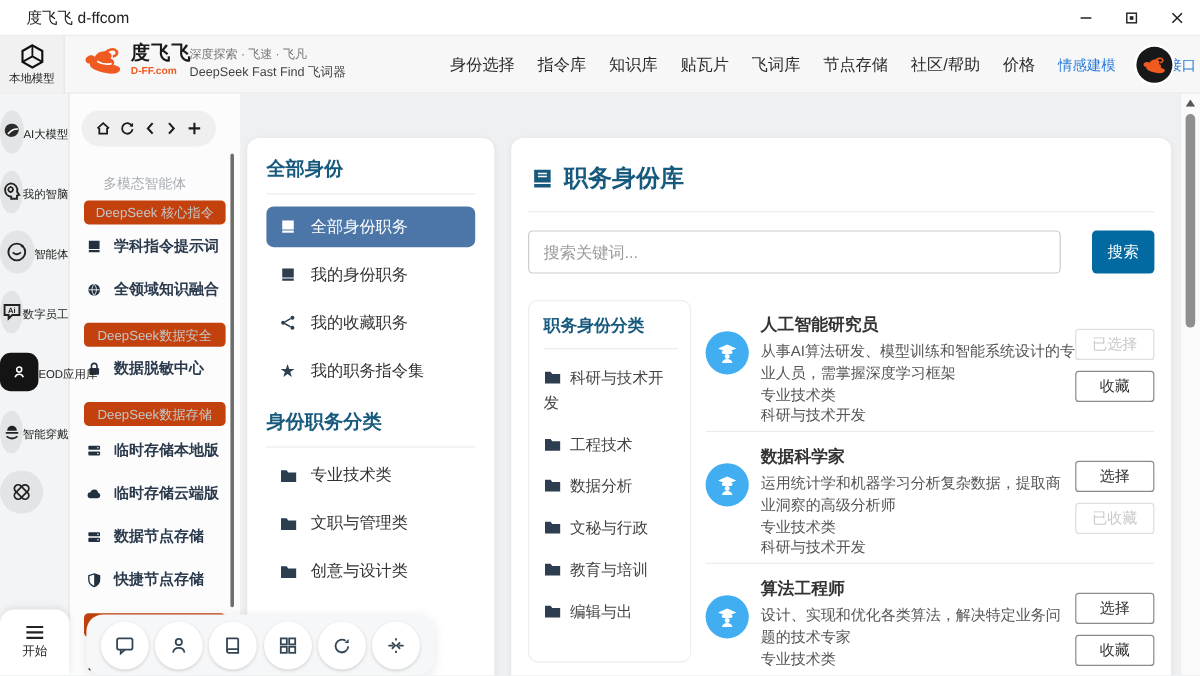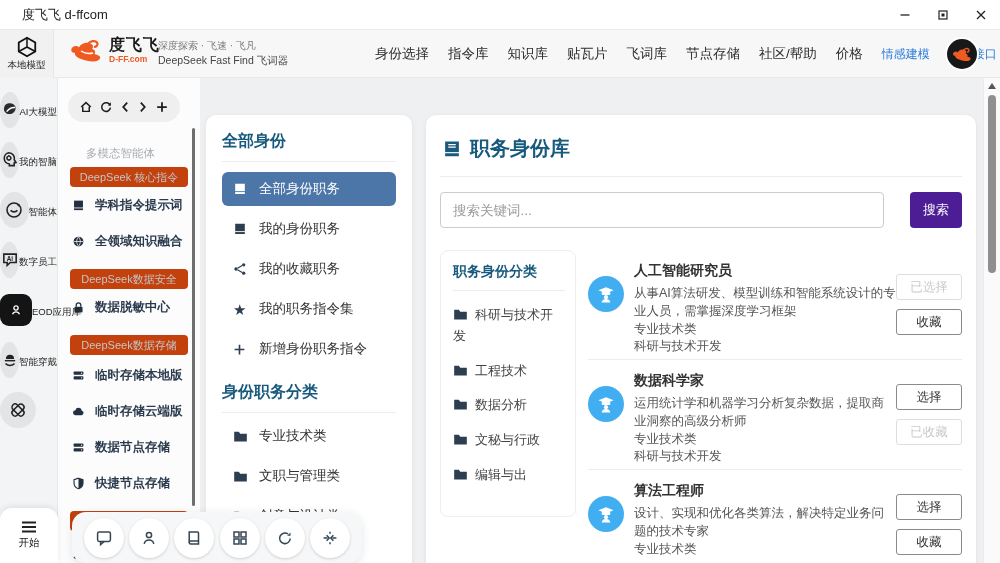--- a/index.html
+++ b/index.html
@@ -59,21 +59,21 @@
   .id-item.sel .ic { color:#fff; }
   .sec2 { margin-top:16px; }
 
   
   .main-card { position:absolute; left:426px; top:115px; width:550px; height:458px; background:#fff; border-radius:10px; box-shadow:0 1px 5px rgba(0,0,0,.07); padding:14px; z-index:10; }
   .main-title { display:flex; align-items:center; gap:8px; font-size:20px; font-weight:bold; color:#185a7d; margin:6px 0 0 2px; }
   .main-hr { height:1px; background:#ececec; margin:14px 0 0 0; }
   .search-row { display:flex; align-items:center; margin-top:15px; }
   .search-input { flex:1; height:36px; border:1px solid #ccc; border-radius:4px; padding:0 12px; font-size:13.5px; color:#333; outline:none; font-family:inherit; }
   .search-input::placeholder { color:#9a9a9a; }
-  .search-btn { width:52px; height:36px; margin-left:26px; background:#4c1d95; color:#fff; border:none; border-radius:4px; font-size:13px; cursor:pointer; font-family:inherit; }
+  .search-btn { width:52px; height:36px; margin-left:26px; background:#0369a1; color:#fff; border:none; border-radius:4px; font-size:13px; cursor:pointer; font-family:inherit; }
   .content-row { display:flex; margin-top:22px; align-items:flex-start; }
   .cat-card { width:138px; border:1px solid #eee; border-radius:8px; padding:12px 10px 30px 12px; }
   .cat-h { font-size:14px; font-weight:bold; color:#185a7d; }
   .cat-hr { height:1px; background:#ececec; margin:9px 0 2px 0; }
   .cat-item { margin-top:14px; font-size:13px; color:#444; line-height:1.6; cursor:pointer; }
   .cat-item .ic { display:inline-block; vertical-align:-2px; margin-right:7px; color:#2c3e50; }
   .jobs { flex:1; margin-left:12px; }
   .job { display:flex; padding:12px 0 3px 0; border-bottom:1px solid #ececec; }
   .job:last-child { border-bottom:none; }
   .job-avatar { width:36px; height:36px; border-radius:50%; background:#42aef2; flex:none; margin:14px 10px 0 0; display:flex; align-items:center; justify-content:center; }
@@ -401,28 +401,20 @@
             <circle cx="3.4" cy="8" r="1.9" fill="currentColor"></circle>
             <circle cx="12.2" cy="12.8" r="1.9" fill="currentColor"></circle>
             <path d="M5.1 7.1l5.4-3M5.1 8.9l5.4 3" stroke="currentColor" stroke-width="1.4"></path>
           </svg>
         </span>
       <span>我的收藏职务</span>
     </div>
     <div class="id-item">
       <span class="ic" style="font-size:15px;">★</span>
       <span>我的职务指令集</span>
-    </div>
-    <div class="id-item">
-      <span class="ic">
-          <svg width="13" height="13" viewBox="0 0 16 16">
-            <path d="M8 2v12M2 8h12" stroke="currentColor" stroke-width="2"></path>
-          </svg>
-        </span>
-      <span>新增身份职务指令</span>
     </div>
     <div class="panel-h sec2">身份职务分类</div>
     <div class="hr"></div>
     <div class="id-item">
       <span class="ic">
           <svg width="15" height="13" viewBox="0 0 16 14">
             <path d="M1.2 2h5l1.5 2h7.1v8.5H1.2z" fill="currentColor"></path>
           </svg>
         </span>
       <span>专业技术类</span>
@@ -472,20 +464,23 @@
                 <path d="M1.2 2h5l1.5 2h7.1v8.5H1.2z" fill="currentColor"></path>
               </svg></span><span>工程技术</span></div>
         <div class="cat-item"><span class="ic"><svg width="15" height="13" viewBox="0 0 16 14">
                 <path d="M1.2 2h5l1.5 2h7.1v8.5H1.2z" fill="currentColor"></path>
               </svg></span><span>数据分析</span></div>
         <div class="cat-item"><span class="ic"><svg width="15" height="13" viewBox="0 0 16 14">
                 <path d="M1.2 2h5l1.5 2h7.1v8.5H1.2z" fill="currentColor"></path>
               </svg></span><span>文秘与行政</span></div>
         <div class="cat-item"><span class="ic"><svg width="15" height="13" viewBox="0 0 16 14">
                 <path d="M1.2 2h5l1.5 2h7.1v8.5H1.2z" fill="currentColor"></path>
+              </svg></span><span>教育与培训</span></div>
+        <div class="cat-item"><span class="ic"><svg width="15" height="13" viewBox="0 0 16 14">
+                <path d="M1.2 2h5l1.5 2h7.1v8.5H1.2z" fill="currentColor"></path>
               </svg></span><span>编辑与出</span></div>
       </div>
       <div class="jobs">
 
         <div class="job">
           <div class="job-avatar">
             <svg width="22" height="22" viewBox="0 0 18 18">
                 <g fill="#fff">
                   <path d="M9 3.4 15.2 6 9 8.6 2.8 6z"></path>
                   <rect x="5.4" y="7.4" width="7.2" height="2.4" rx="1.1"></rect>

